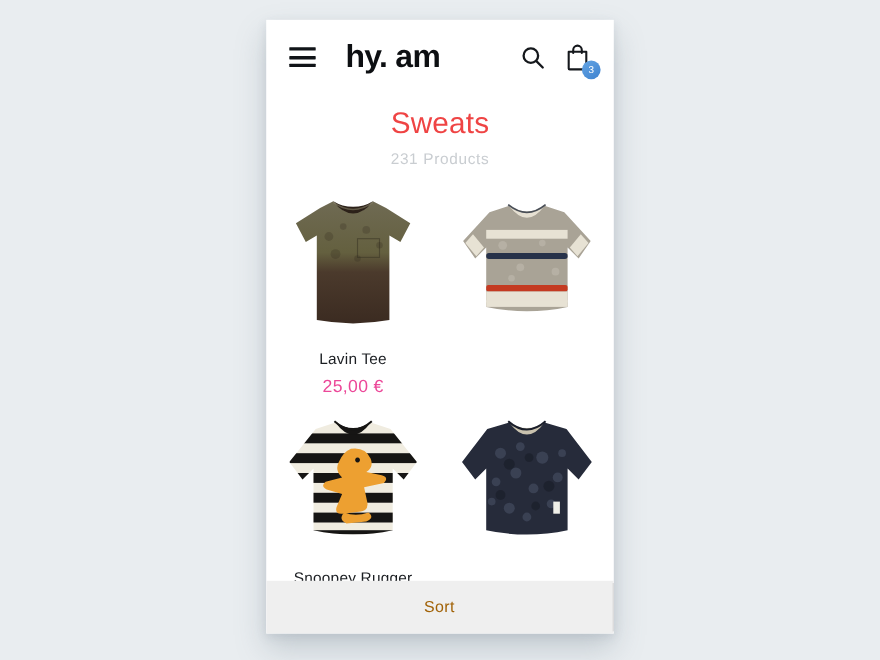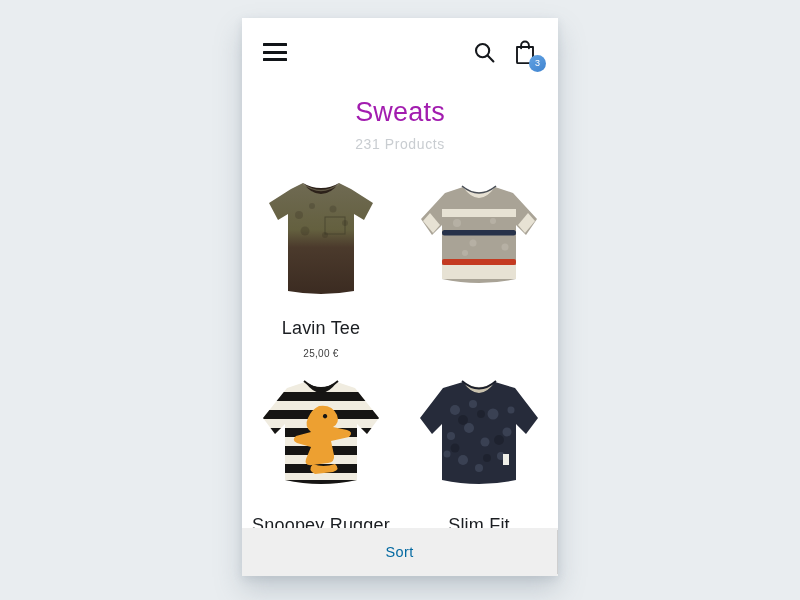--- a/index.html
+++ b/index.html
@@ -102,21 +102,21 @@
   }
 
   
   .titleblock {
     text-align: center;
     padding-top: 12px;
   }
   .page-title {
     font-size: 27px;
     line-height: 1.05;
-    color: #a21caf;
+    color: #ef4444;
     letter-spacing: 0.2px;
   }
   .page-sub {
     margin-top: 10px;
     font-size: 14px;
     color: #c9cdd1;
     letter-spacing: 0.6px;
   }
 
   
@@ -136,49 +136,49 @@
   .thumb {
     height: 130px;
     display: flex;
     align-items: center;
     justify-content: center;
   }
   .thumb svg { display: block; }
 
   .p-name {
     margin-top: 16px;
-    font-size: 18px;
+    font-size: 14px;
     color: #1b1e22;
     letter-spacing: 0.2px;
   }
   .p-price {
     margin-top: 9px;
-    font-size: 10px;
-    color: #404040;
+    font-size: 16px;
+    color: #ec4899;
     letter-spacing: 0.3px;
   }
 
   
   .bottombar {
     position: absolute;
     left: 0;
     right: 0;
     bottom: 0;
     height: 48px;
     background: #efefef;
     display: flex;
     align-items: stretch;
   }
   .bottombar button {
     flex: 1 1 50%;
     border: 0;
     background: transparent;
     font-family: inherit;
     font-size: 14.5px;
-    color: #0369a1;
+    color: #a16207;
     letter-spacing: 0.4px;
     cursor: pointer;
   }
   .bar-divider {
     width: 1px;
     background: #cfcfcf;
     margin: 2px 0;
     flex: 0 0 1px;
   }
 </style>
@@ -189,20 +189,21 @@
   <div class="phone">
 
     <div class="appbar">
 
       <div class="hamburger">
         <i></i>
         <i></i>
         <i></i>
       </div>
 
+      <div class="logo">hy. am</div>
 
       <div class="appbar-spacer"></div>
 
       <div class="icon-btn search-btn">
         <svg width="23" height="23" viewBox="0 0 23 23" aria-hidden="true">
           <circle cx="9.6" cy="9.6" r="6.6" fill="none" stroke="#15181c" stroke-width="2.1"></circle>
           <line x1="14.6" y1="14.6" x2="20.4" y2="20.4" stroke="#15181c" stroke-width="2.1" stroke-linecap="round"></line>
         </svg>
       </div>
 
@@ -332,21 +333,20 @@
             <g opacity="0.30" fill="#0d0f16">
               <circle cx="48" cy="50" r="5"></circle>
                 <circle cx="66" cy="44" r="4"></circle>
                 <circle cx="84" cy="70" r="5"></circle>
               <circle cx="40" cy="78" r="4.5"></circle>
                 <circle cx="72" cy="88" r="4"></circle>
             </g>
             <rect x="88" y="84" width="6" height="11" fill="#efefe8"></rect>
           </svg>
         </div>
-        <div class="p-name">Slim Fit</div>
       </div>
     </div>
 
     <div class="bottombar">
       <button>Sort</button>
       <div class="bar-divider"></div>
     </div>
 
   </div>
 </div>

